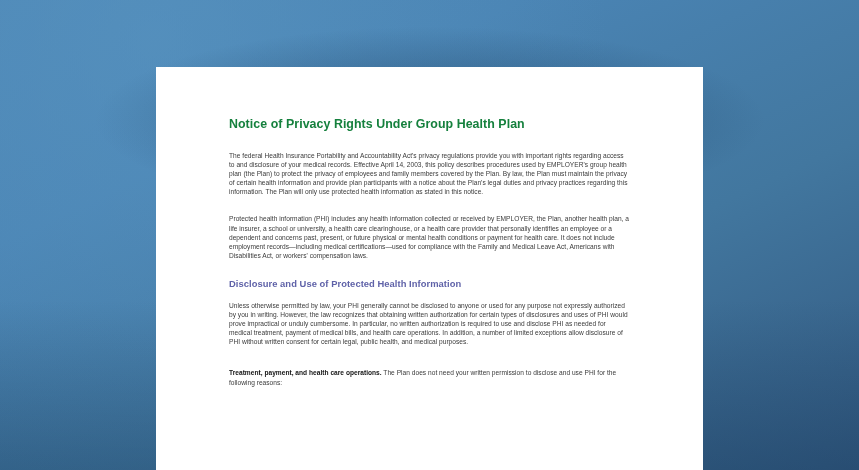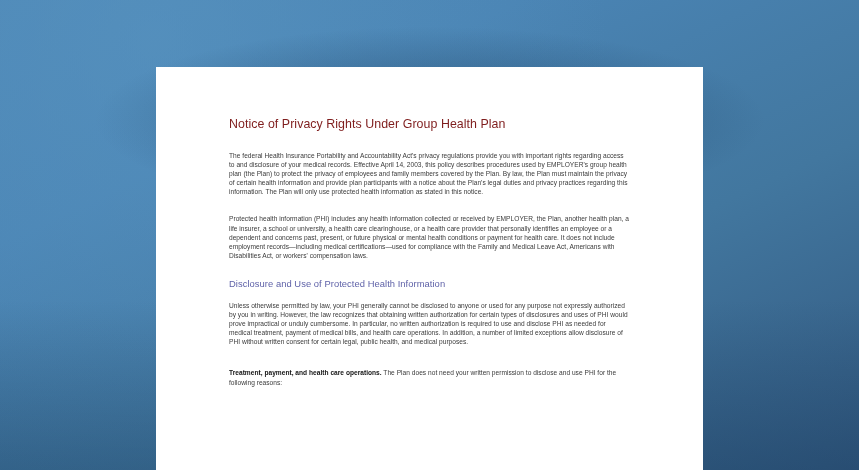--- a/index.html
+++ b/index.html
@@ -68,30 +68,30 @@
     position: absolute;
     left: 73px;
     top: 50px;
     width: 400px;
   }
 
   h1.doc-title {
     margin: 0 0 14px 0;
     font-size: 12.4px;
     line-height: 15px;
-    font-weight: normal;
-    color: #7f1d1d;
+    font-weight: bold;
+    color: #15803d;
     letter-spacing: 0.05px;
   }
 
   h2.doc-subtitle {
     margin: 18px 0 11px 0;
     font-size: 9.4px;
     line-height: 12px;
-    font-weight: normal;
+    font-weight: bold;
     color: #5f62a8;
     letter-spacing: 0.05px;
   }
 
   p.caps {
     margin: 0 0 14px 0;
     font-size: 7.3px;
     line-height: 9.6px;
     font-weight: bold;
     color: #1b1b1b;

